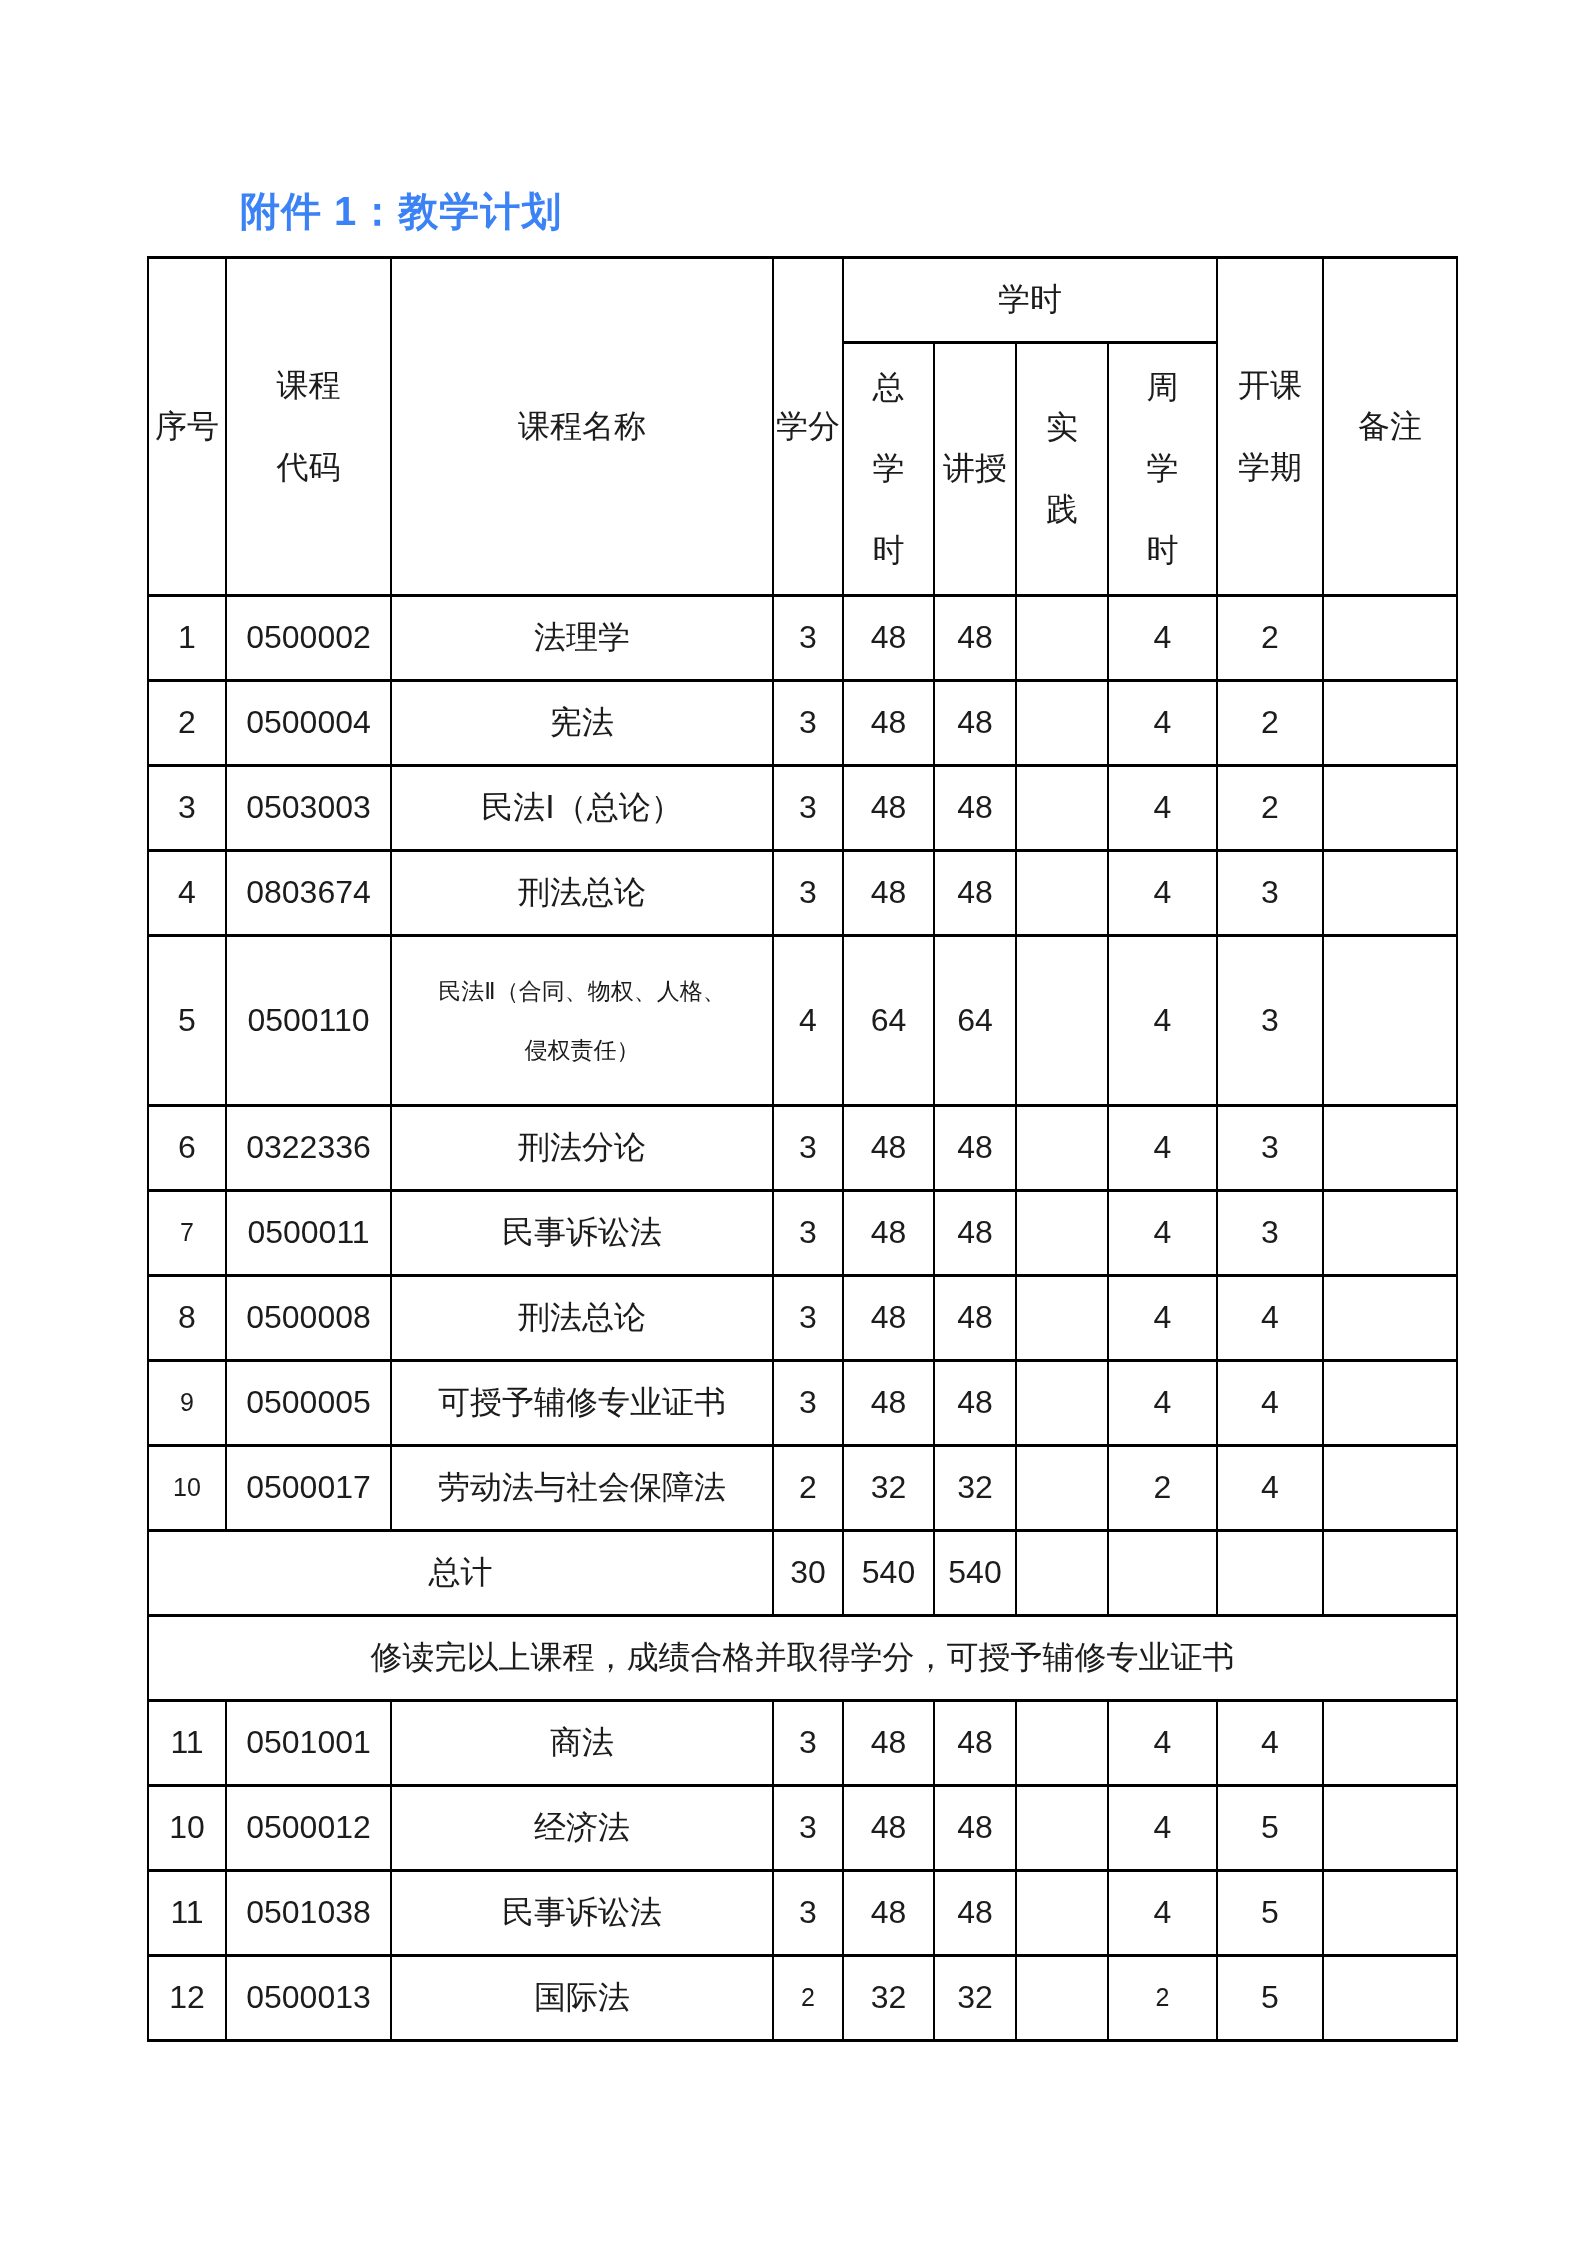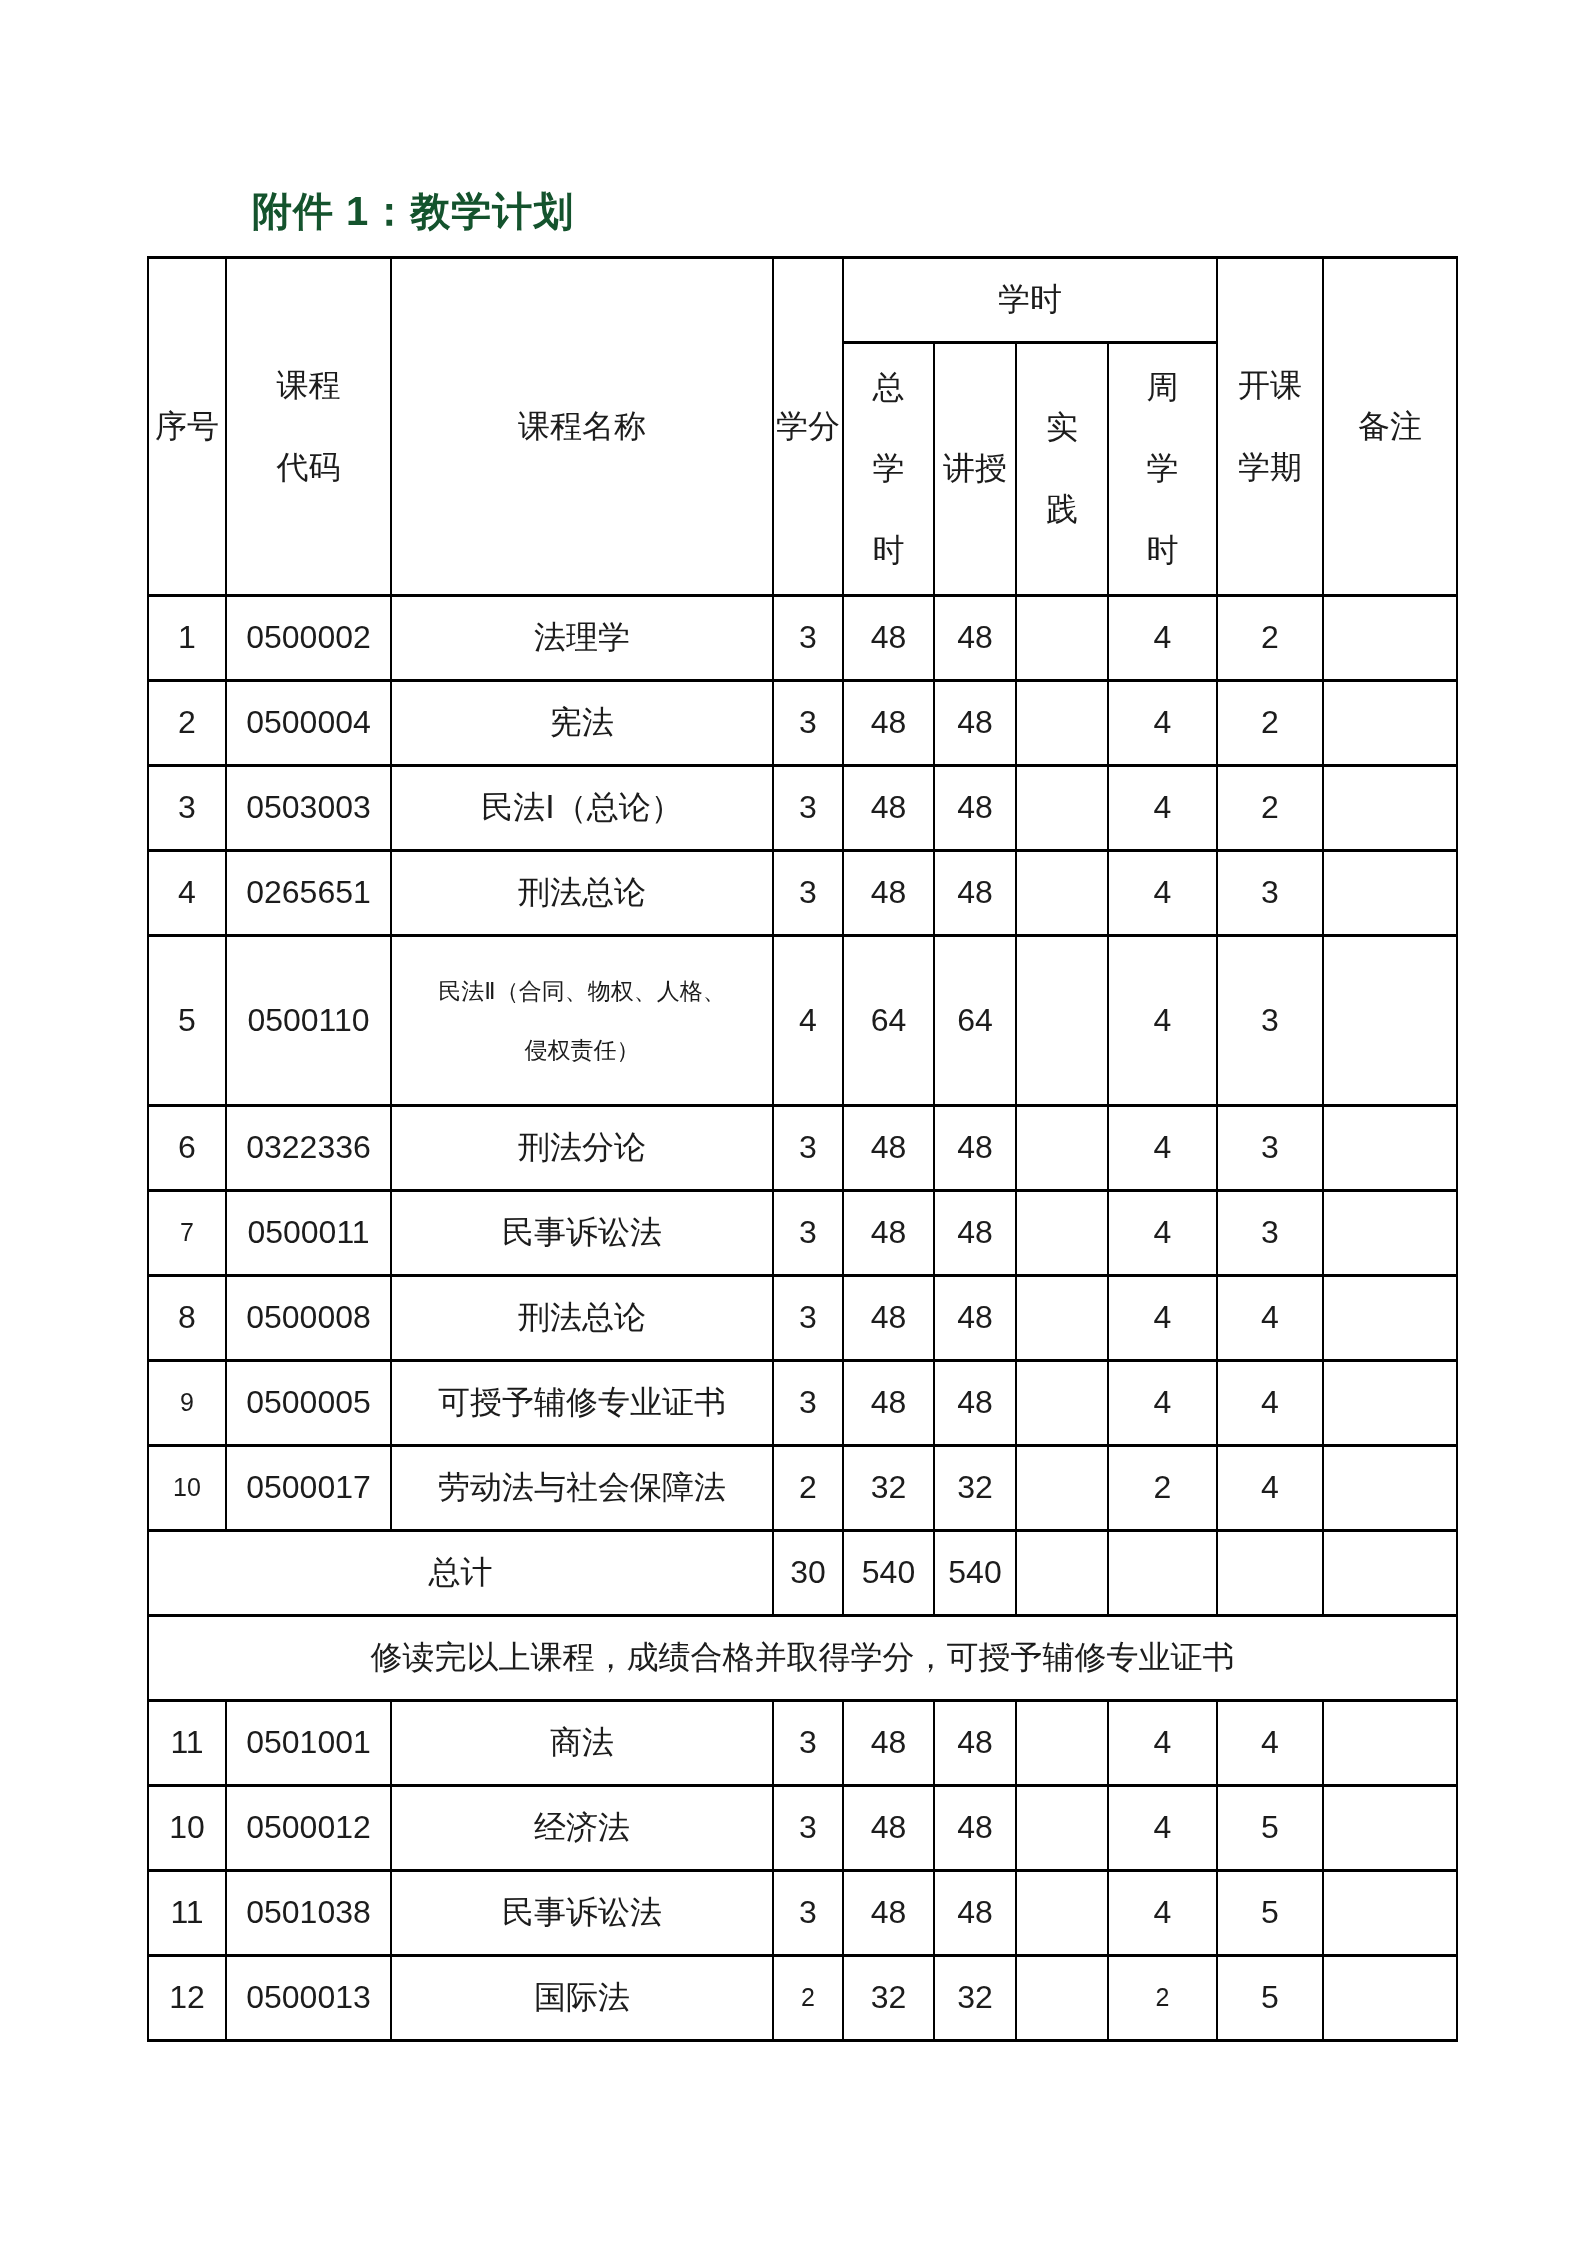--- a/index.html
+++ b/index.html
@@ -7,28 +7,28 @@
     position: relative;
     width: 1587px;
     height: 2245px;
     background: #ffffff;
     font-family: "Liberation Sans", "DejaVu Sans", sans-serif;
     color: #1c1c1c;
     overflow: hidden;
   }
   .doc-title {
     position: absolute;
-    left: 252px;
+    left: 240px;
     top: 188px;
     margin: 0;
     font-size: 40px;
     font-weight: 700;
     line-height: 1.15;
     letter-spacing: 1px;
-    color: #14532d;
+    color: #3b82f6;
     white-space: nowrap;
   }
   table.plan {
     position: absolute;
     left: 147px;
     top: 256px;
     width: 1309px;
     border-collapse: collapse;
     table-layout: fixed;
   }
@@ -130,21 +130,21 @@
           <td>3</td>
           <td>48</td>
           <td>48</td>
           <td></td>
           <td>4</td>
           <td>2</td>
           <td></td>
         </tr>
         <tr>
           <td>4</td>
-          <td>0265651</td>
+          <td>0803674</td>
           <td class="col-name">刑法总论</td>
           <td>3</td>
           <td>48</td>
           <td>48</td>
           <td></td>
           <td>4</td>
           <td>3</td>
           <td></td>
         </tr>
         <tr class="tall">

